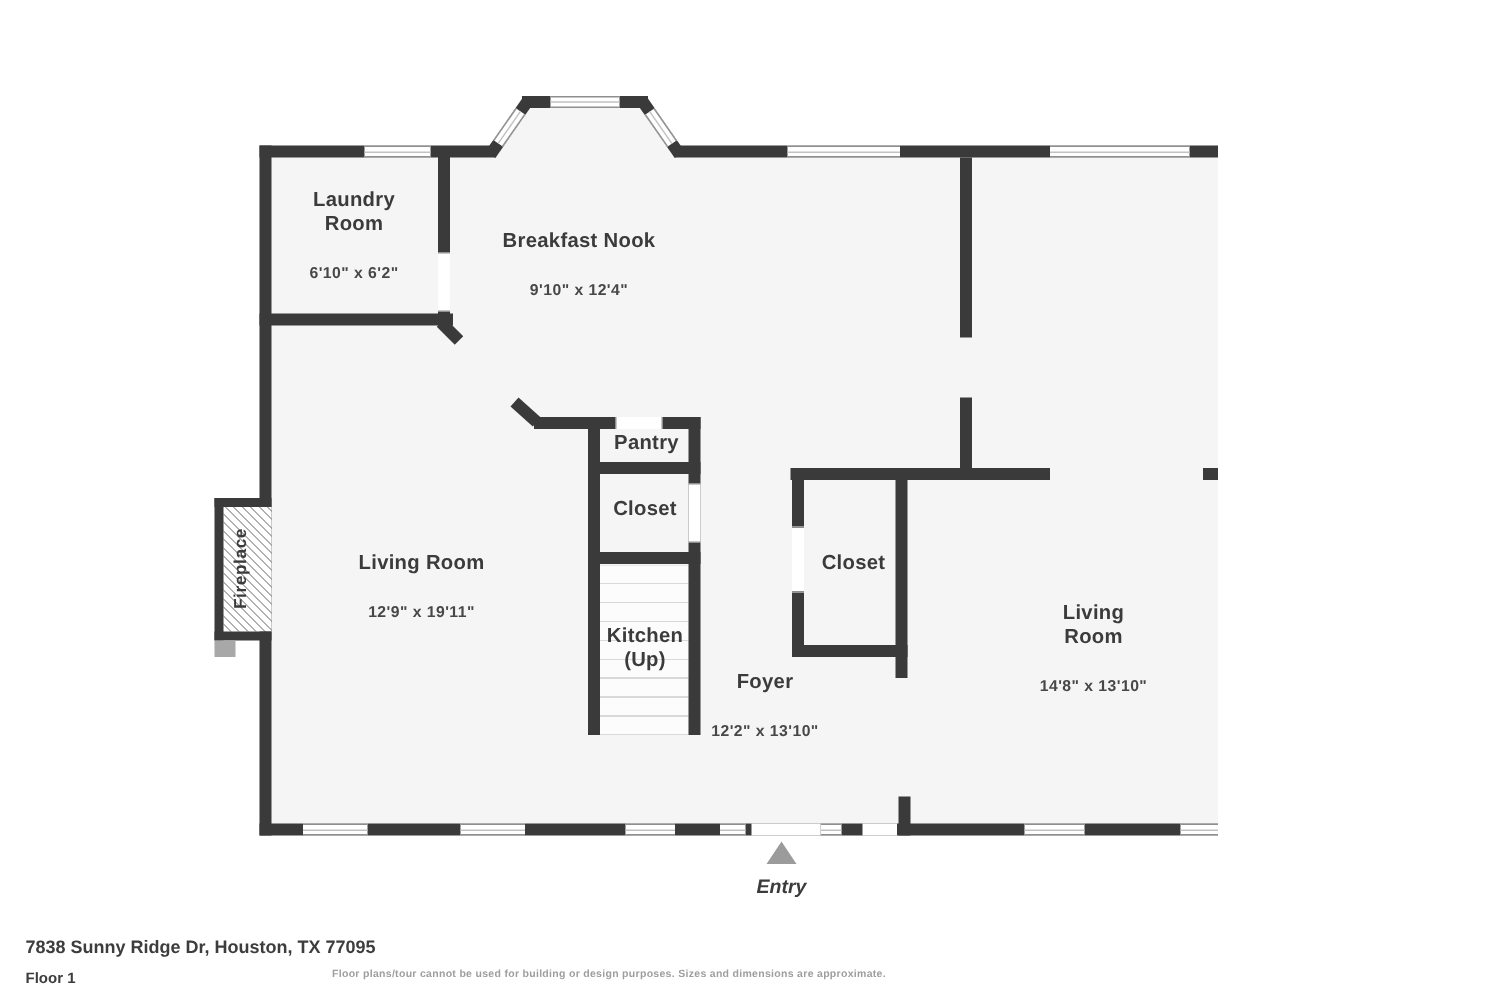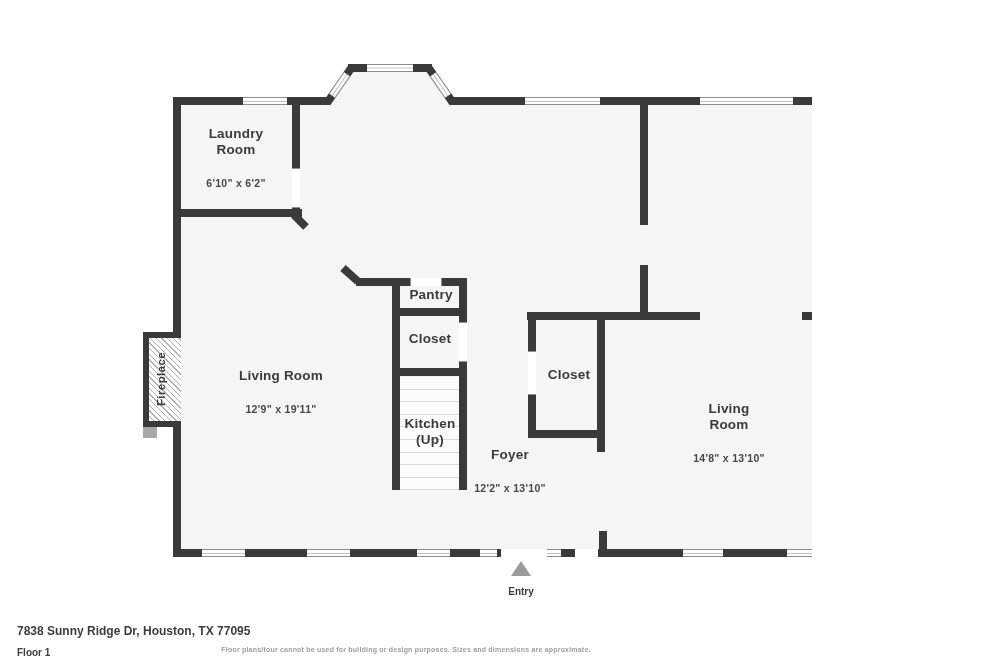--- a/index.html
+++ b/index.html
@@ -24,21 +24,21 @@
   .fireplace{position:absolute;left:143px;top:332px;width:38px;height:95px;box-sizing:border-box;
              border:6px solid var(--wall);border-right:none;
              background:repeating-linear-gradient(45deg,#fff 0 3px,var(--hatch) 3px 4px);}
   .fp-label{position:absolute;left:161px;top:379px;transform:translate(-50%,-50%) rotate(-90deg);
             font-size:11.5px;font-weight:600;color:var(--label);letter-spacing:.4px;white-space:nowrap;}
   .hearth{position:absolute;left:143px;top:427px;width:14px;height:11px;background:#a8a8a8;}
   .entry-arrow{position:absolute;left:511px;top:561px;width:0;height:0;
                border-left:10px solid transparent;border-right:10px solid transparent;
                border-bottom:15px solid var(--arrow);}
   .entry-label{position:absolute;left:521px;top:591px;transform:translate(-50%,-50%);
-               font-size:10px;font-weight:600;color:var(--label);}
+               font-size:13px;font-weight:600;color:var(--label);font-style:italic;}
   .addr{position:absolute;left:17px;top:624px;font-size:12px;font-weight:700;color:var(--footer);}
   .floor-num{position:absolute;left:17px;top:647px;font-size:10px;font-weight:600;color:var(--footer);text-align:right;}
   .disclaimer{position:absolute;left:0;right:0;top:646px;text-align:center;
               font-size:7px;font-weight:600;color:var(--muted);letter-spacing:.2px;}
 </style>
 </head>
 <body>
 
 <div class="canvas">
 
@@ -117,20 +117,24 @@
 
   <div class="fireplace"></div>
   <div class="hearth"></div>
   <div class="fp-label">Fireplace</div>
 
   <div class="room-label" style="left:236px;top:158px;">
     <div class="room-name">Laundry
 Room</div>
     <div class="room-dims">6'10" x 6'2"</div>
   </div>
+  <div class="room-label" style="left:386px;top:177px;">
+    <div class="room-name">Breakfast Nook</div>
+    <div class="room-dims">9'10" x 12'4"</div>
+  </div>
   <div class="room-label" style="left:431px;top:295px;">
     <div class="room-name">Pantry</div>
   </div>
   <div class="room-label" style="left:430px;top:339px;">
     <div class="room-name">Closet</div>
   </div>
   <div class="room-label" style="left:430px;top:432px;">
     <div class="room-name">Kitchen
 (Up)</div>
   </div>

